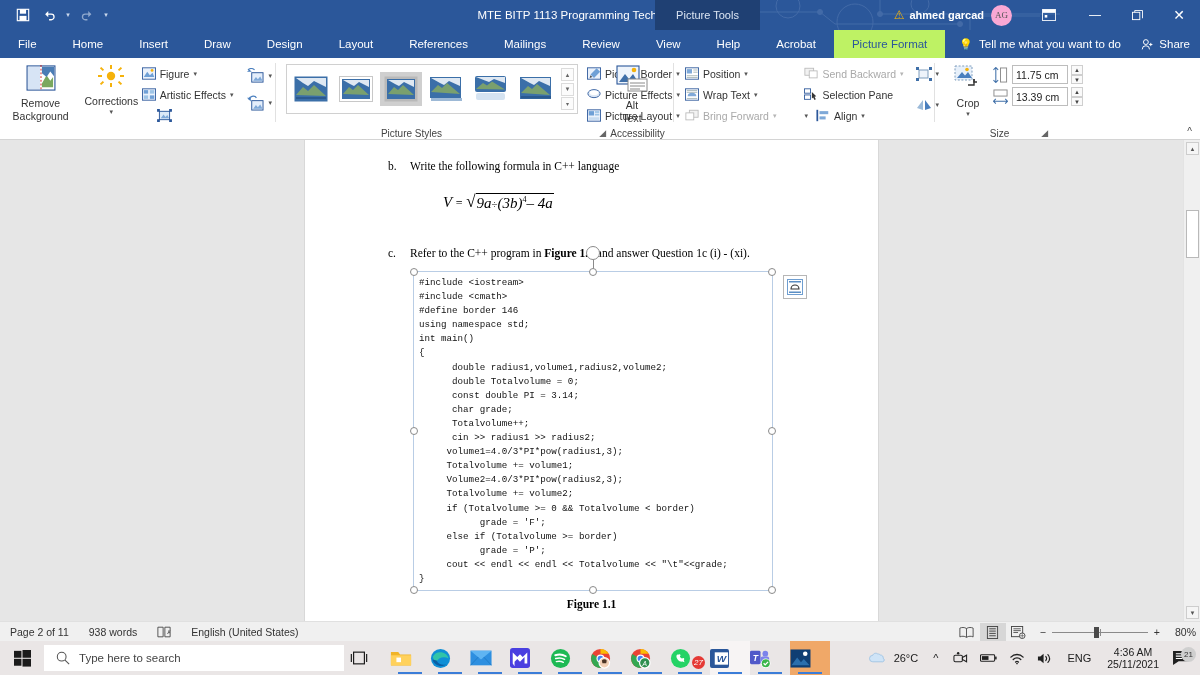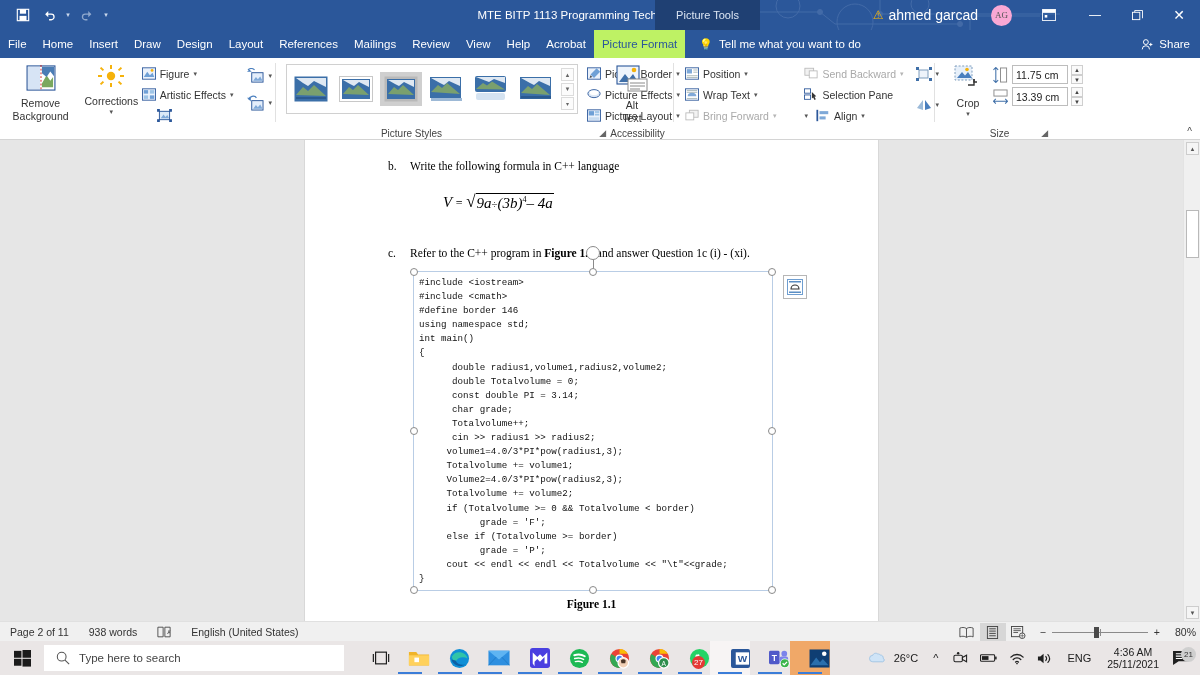--- a/index.html
+++ b/index.html
@@ -31,21 +31,21 @@
   .pt-tab {
     position: absolute; left: 655px; top: 0; width: 105px; height: 30px;
     background: #1f4073; color: #dbe5f3; font-size: 11px;
     display: flex; align-items: center; justify-content: center;
   }
   .tb-right {
     position: absolute; right: 0; top: 0; height: 30px;
     display: flex; align-items: center; gap: 0;
   }
   .warn-icon { font-size: 12px; color: #ffb900; margin-right: 5px; }
-  .user-name { font-size: 14px; color: #fff; margin-right: 13px; }
+  .user-name { font-size: 11px; color: #fff; margin-right: 7px; font-weight: bold; }
   .avatar {
     width: 21px; height: 21px; border-radius: 50%; background: #f9a8d4;
     color: #555; font-size: 9px; display: flex; align-items: center; justify-content: center;
     margin-right: 16px;
     font-family: Liberation Serif, serif;
   }
   .winbtn {
     width: 42px; height: 30px; display: flex; align-items: center; justify-content: center;
     color: #fff; font-size: 12px;
   }
@@ -56,21 +56,21 @@
     position: absolute; left: 760px; top: 0; width: 300px; height: 30px;
     opacity: .35; pointer-events: none;
   }
 
   
   .tabbar {
     position: absolute; left: 0; top: 30px; width: 1200px; height: 28px;
     background: #2b579a; display: flex; align-items: stretch;
   }
   .tab {
-    display: flex; align-items: center; padding: 0 8px;
+    display: flex; align-items: center; padding: 0 18px;
     font-size: 11.5px; color: #ffffff; height: 28px;
   }
   .tab.active { background: #bef264; color: #2b579a; }
   .tellme {
     display: flex; align-items: center; gap: 6px;
     margin-left: 14px; font-size: 11.5px; color: #ffffff;
   }
   .bulb { font-size: 11px; }
   .share {
     position: absolute; right: 10px; top: 0; height: 28px;
@@ -244,21 +244,21 @@
   .start {
     width: 44px; height: 34px; display: flex; align-items: center; justify-content: center;
   }
   .searchbox {
     width: 300px; height: 26px; background: #ffffff;
     display: flex; align-items: center; gap: 9px; padding: 0 12px;
     font-size: 11.5px; color: #444;
   }
   .tb-icon {
     position: relative; width: 40px; height: 34px;
-    display: flex; align-items: center; justify-content: flex-end;
+    display: flex; align-items: center; justify-content: flex-start; font-style: italic;
   }
   .tb-icon.running::after {
     content: ''; position: absolute; bottom: 1px; left: 8px; width: 24px; height: 2.5px;
     background: #3b7dd8;
   }
   .tb-icon.active-app { background: #f7f4f4; }
   .tb-icon.hot { background: #f0a868; }
   .badge {
     position: absolute; right: 5px; bottom: 6px; min-width: 13px; height: 13px;
     border-radius: 7px; background: #e53935; color: #fff; font-size: 8px;

